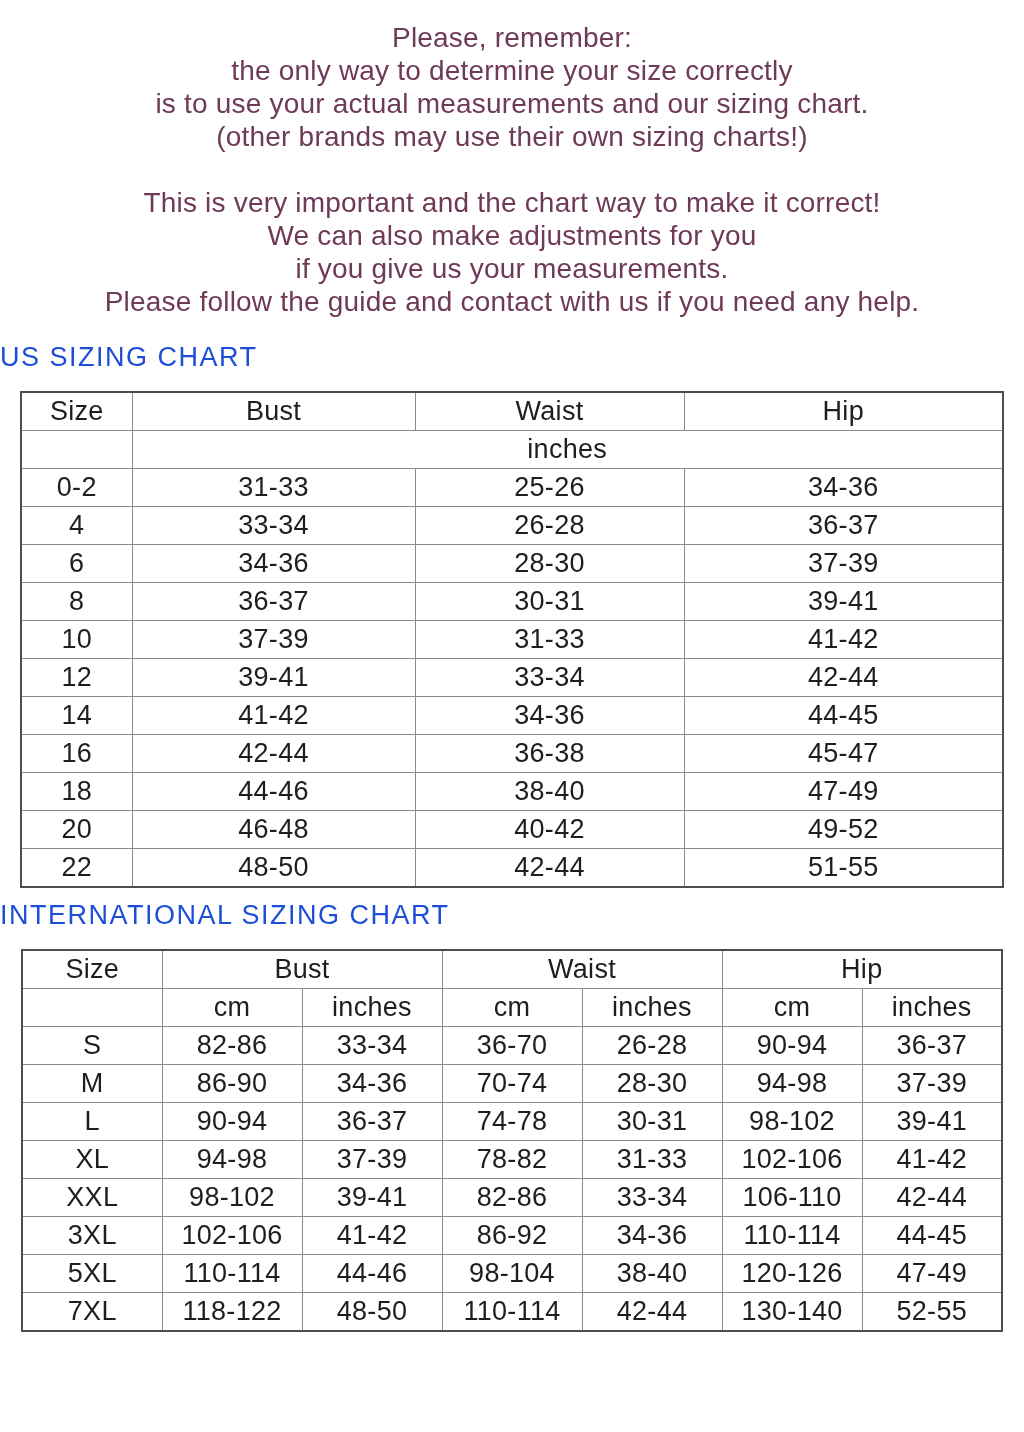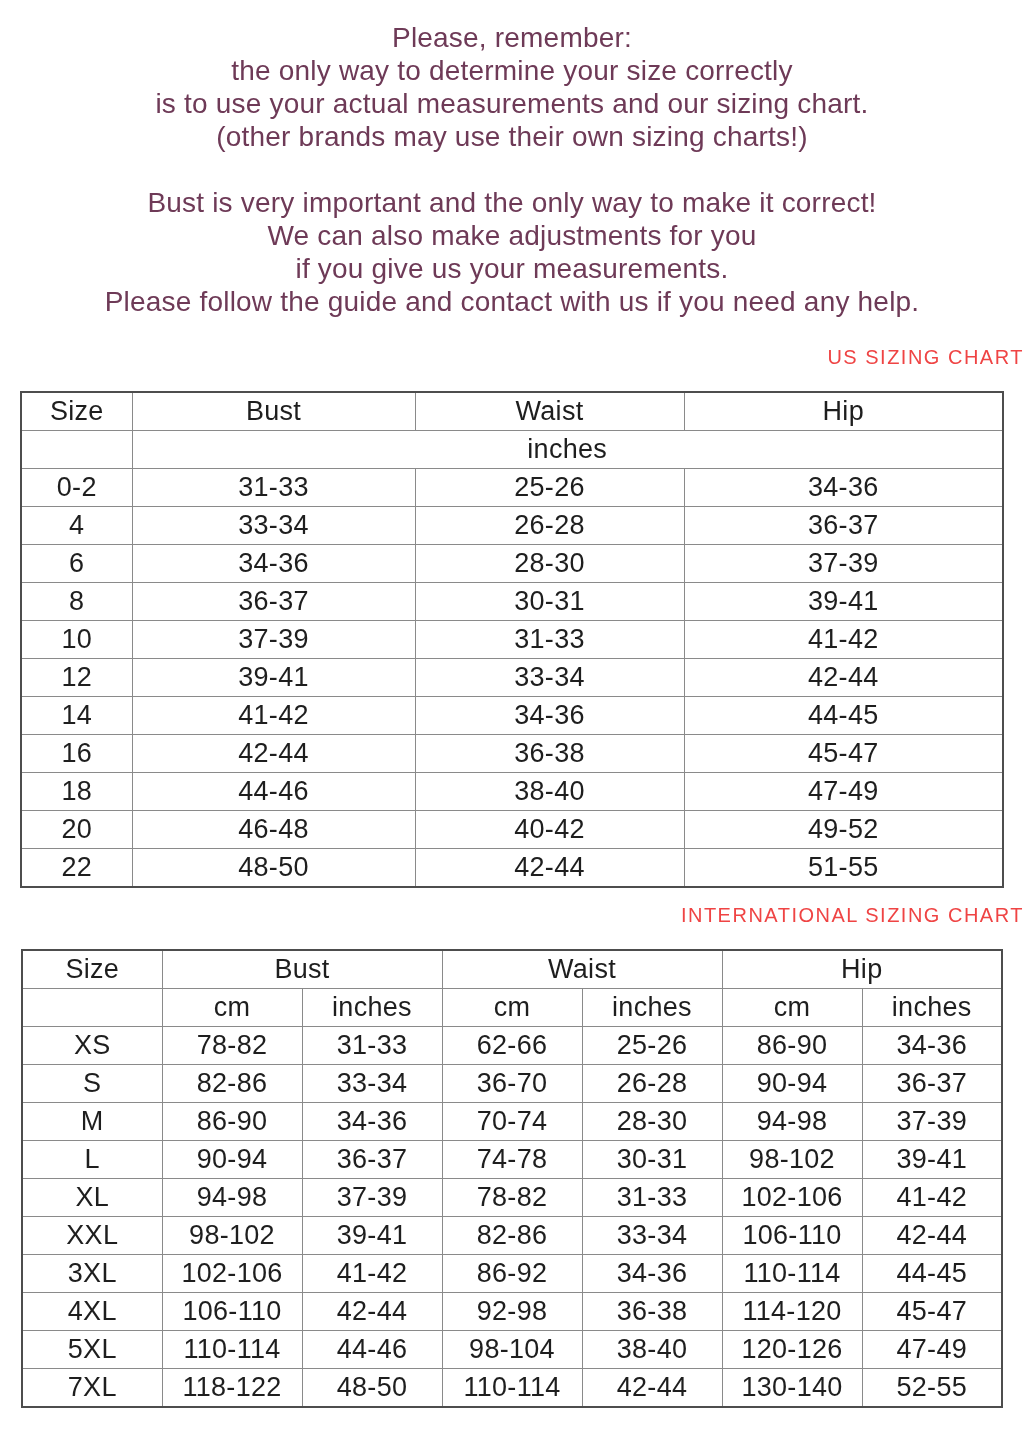--- a/index.html
+++ b/index.html
@@ -24,24 +24,24 @@
     color: #6e3a57;
     font-size: 28px;
     line-height: 33px;
     font-weight: 300;
     letter-spacing: 0.2px;
   }
   .intro-line { white-space: nowrap; }
   .intro-gap { height: 33px; }
   .section-title {
     margin-top: 24px;
-    text-align: right;
-    font-size: 20px;
+    text-align: left;
+    font-size: 27px;
     line-height: 30px;
-    color: #ef4444;
+    color: #1d4ed8;
     font-weight: 300;
     letter-spacing: 1.5px;
   }
   .section-title.intl { margin-top: 12px; }
   table.size-table {
     border-collapse: collapse;
     table-layout: fixed;
     margin: 19px auto 0 auto;
     border: 2px solid #4d4d4d;
   }
@@ -62,21 +62,21 @@
 <body>
 
 <div class="page">
 
   <div class="intro">
     <div class="intro-line">Please, remember:</div>
     <div class="intro-line">the only way to determine your size correctly</div>
     <div class="intro-line">is to use your actual measurements and our sizing chart.</div>
     <div class="intro-line">(other brands may use their own sizing charts!)</div>
     <div class="intro-gap"></div>
-    <div class="intro-line">Bust is very important and the only way to make it correct!</div>
+    <div class="intro-line">This is very important and the chart way to make it correct!</div>
     <div class="intro-line">We can also make adjustments for you</div>
     <div class="intro-line">if you give us your measurements.</div>
     <div class="intro-line">Please follow the guide and contact with us if you need any help.</div>
   </div>
 
   <div class="section-title">US SIZING CHART</div>
 
   <table class="size-table">
     <colgroup>
       <col style="width:111px">
@@ -190,29 +190,20 @@
         <td>cm</td>
         <td>inches</td>
         <td>cm</td>
         <td>inches</td>
         <td>cm</td>
         <td>inches</td>
       </tr>
     </thead>
     <tbody>
         <tr>
-          <td>XS</td>
-          <td>78-82</td>
-          <td>31-33</td>
-          <td>62-66</td>
-          <td>25-26</td>
-          <td>86-90</td>
-          <td>34-36</td>
-        </tr>
-        <tr>
           <td>S</td>
           <td>82-86</td>
           <td>33-34</td>
           <td>36-70</td>
           <td>26-28</td>
           <td>90-94</td>
           <td>36-37</td>
         </tr>
         <tr>
           <td>M</td>
@@ -251,29 +242,20 @@
           <td>42-44</td>
         </tr>
         <tr>
           <td>3XL</td>
           <td>102-106</td>
           <td>41-42</td>
           <td>86-92</td>
           <td>34-36</td>
           <td>110-114</td>
           <td>44-45</td>
-        </tr>
-        <tr>
-          <td>4XL</td>
-          <td>106-110</td>
-          <td>42-44</td>
-          <td>92-98</td>
-          <td>36-38</td>
-          <td>114-120</td>
-          <td>45-47</td>
         </tr>
         <tr>
           <td>5XL</td>
           <td>110-114</td>
           <td>44-46</td>
           <td>98-104</td>
           <td>38-40</td>
           <td>120-126</td>
           <td>47-49</td>
         </tr>

